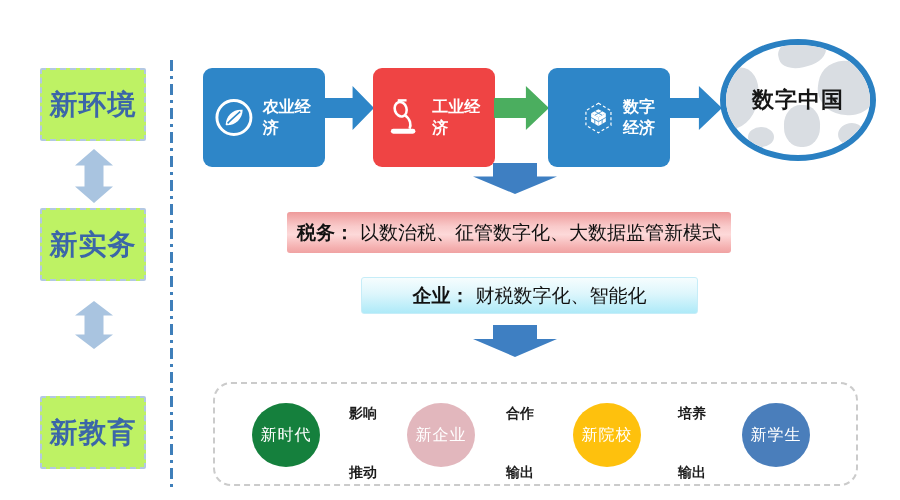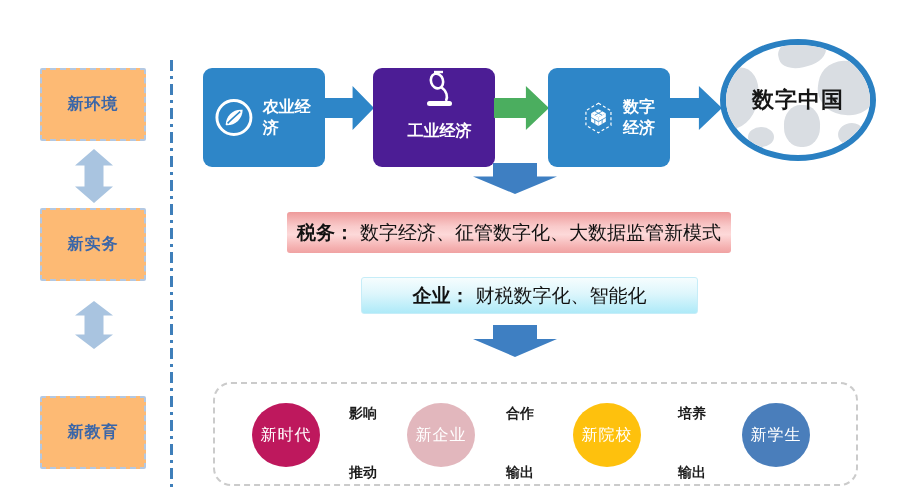--- a/index.html
+++ b/index.html
@@ -3,24 +3,24 @@
 <meta charset="utf-8">
 <style>
   * { margin:0; padding:0; box-sizing:border-box; }
   body { background:#fff; }
   #canvas {
     position:relative; width:900px; height:500px; background:#ffffff;
     overflow:hidden; font-family:"Liberation Sans","DejaVu Sans",sans-serif;
   }
   
   .lbox {
-    position:absolute; left:40px; width:106px; height:73px; background:#fdba74;
+    position:absolute; left:40px; width:106px; height:73px; background:#bef264;
     border:2px dashed #b3c8e2; border-radius:2px;
     display:flex; align-items:center; justify-content:center;
-    color:#3b66a8; font-weight:bold; font-size:16px; letter-spacing:1px;
+    color:#3b66a8; font-weight:bold; font-size:28px; letter-spacing:1px;
   }
   .lbox1 { top:68px; } .lbox2 { top:208px; } .lbox3 { top:396px; }
   .varrow { position:absolute; left:75px; width:38px; }
   .varrow1 { top:149px; height:54px; }
   .varrow2 { top:301px; height:48px; }
   .separator {
     position:absolute; left:170px; top:60px; width:3px; height:432px;
     background:repeating-linear-gradient(to bottom,
       #3f7fba 0 11px, transparent 11px 16px,
       #3f7fba 16px 19px, transparent 19px 24px);
@@ -114,21 +114,21 @@
       <path d="M12 28 C12.5 18 20 11.5 29.5 12.5 C29.5 22 21.5 29 12.5 28.5 Z" fill="#fff"></path>
       <path d="M14 26.5 C18 22.5 22.5 18.5 27 14.5" stroke="#2e86c8" stroke-width="1.6" fill="none"></path>
     </svg>
     <span>农业经济</span>
   </div>
 
   <svg class="harrow harrow1" viewBox="0 0 50 44" preserveAspectRatio="none">
     <polygon points="0,12 29,12 29,0 50,22 29,44 29,32 0,32" fill="#2e86c8"></polygon>
   </svg>
 
-  <div class="fnode fnode2" style="background: #4c1d95; flex-direction: column;">
+  <div class="fnode fnode2" style="background: #ef4444;">
     <svg width="40" height="44" viewBox="0 0 40 44">
       <line x1="14" y1="4" x2="23" y2="4" stroke="#fff" stroke-width="2.4"></line>
       <ellipse cx="17" cy="13" rx="6" ry="7.5" fill="none" stroke="#fff" stroke-width="2.6" transform="rotate(-18 17 13)"></ellipse>
       <path d="M21 19 C27 23 28 29 26 33" fill="none" stroke="#fff" stroke-width="2.6"></path>
       <rect x="7" y="33" width="25" height="5" rx="2.5" fill="#fff"></rect>
     </svg>
     <span>工业经济</span>
   </div>
 
   <svg class="harrow harrow2" viewBox="0 0 50 44" preserveAspectRatio="none">
@@ -161,35 +161,35 @@
     </div>
     <div class="globe-label">数字中国</div>
   </div>
 
   <svg class="down-arrow down1" viewBox="0 0 84 32" preserveAspectRatio="none">
     <polygon points="20,0 64,0 64,14 84,14 42,32 0,14 20,14" fill="#3e7fc2"></polygon>
   </svg>
 
   <div class="callout callout-tax">
     <span class="prefix">税务：</span>
-    <span>数字经济、征管数字化、大数据监管新模式</span>
+    <span>以数治税、征管数字化、大数据监管新模式</span>
   </div>
 
   <div class="callout callout-ent">
     <span class="prefix">企业：</span>
     <span>财税数字化、智能化</span>
   </div>
 
   <svg class="down-arrow down2" viewBox="0 0 84 32" preserveAspectRatio="none">
     <polygon points="20,0 64,0 64,14 84,14 42,32 0,14 20,14" fill="#3e7fc2"></polygon>
   </svg>
 
   <div class="cycle-frame"></div>
 
-  <div class="cnode cnode1" style="background: #be185d; text-align: right;">
+  <div class="cnode cnode1" style="background: #15803d; text-align: right;">
     <span>新时代</span>
   </div>
   <div class="cnode cnode3" style="background: rgb(254, 193, 13);">
     <span>新院校</span>
   </div>
   <div class="cnode cnode2" style="background: rgb(226, 183, 189);">
     <span>新企业</span>
   </div>
   <div class="cnode cnode4" style="background: rgb(74, 126, 187);">
     <span>新学生</span>

